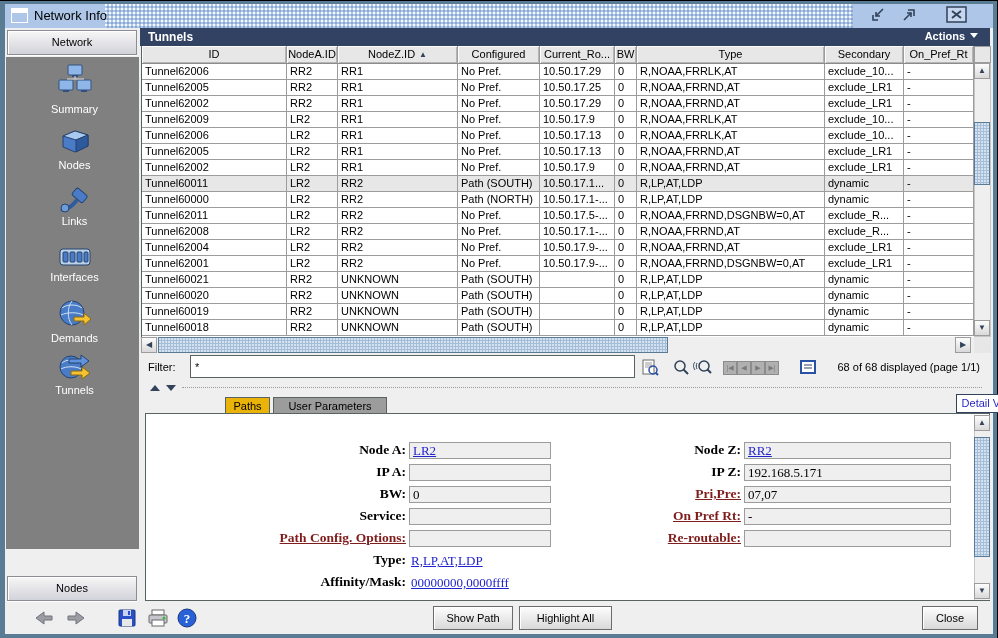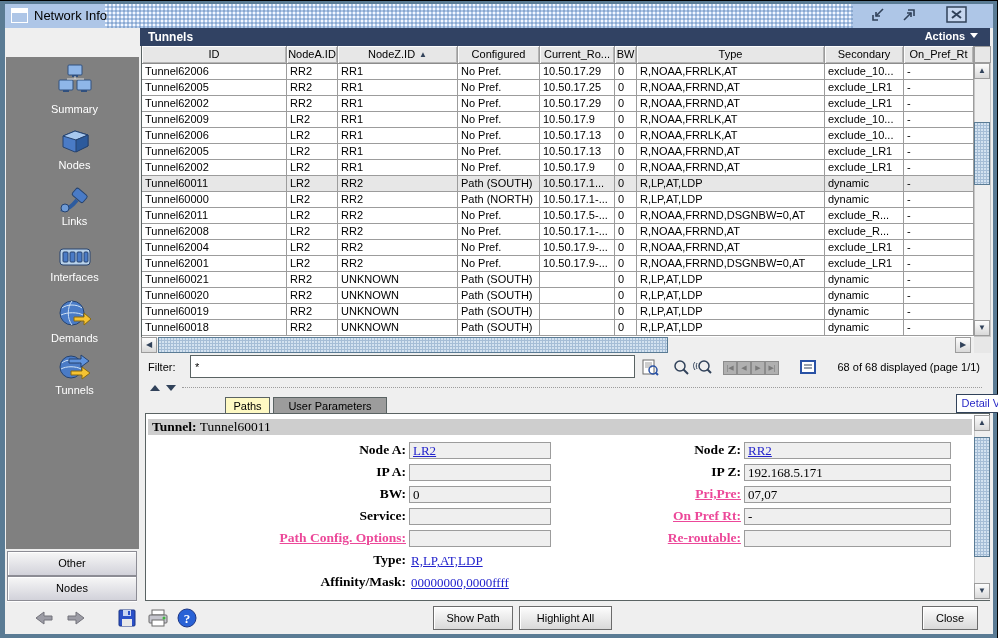--- a/index.html
+++ b/index.html
@@ -78,30 +78,30 @@
   #divider { position:absolute; left:135px; top:378px; width:850px; height:11px; background:#efefef; }
   #divider .dots { position:absolute; left:42px; top:5px; width:800px; border-top:1px dotted #9c9c9c; }
   .divtri { position:absolute; top:3px; width:0; height:0; }
   #divtri-up { left:10px; border-left:5px solid transparent; border-right:5px solid transparent; border-bottom:6px solid #31425a; }
   #divtri-down { left:26px; border-left:5px solid transparent; border-right:5px solid transparent; border-top:6px solid #31425a; }
 
   
   #tabs { position:absolute; left:135px; top:389px; width:850px; height:20px; background:#efefef; }
   .tab { position:absolute; font-size:12px; text-align:center; border:1px solid #5a6363; border-bottom:none; color:#000; }
   #tab-properties { left:7px; top:0; width:55px; height:20px; background:#86efac; line-height:20px;margin-top:48px; }
-  #tab-paths { left:85px; top:4px; width:45px; height:16px; background:#fef9c3; line-height:16px; }
+  #tab-paths { left:85px; top:4px; width:45px; height:16px; background:#eab308; line-height:16px; }
   #tab-userparams { left:133px; top:4px; width:114px; height:16px; background:#9c9c9c; line-height:16px; }
   #detail-view { position:absolute; left:782px; top:1px; width:66px; height:19px; background:#fff; border:1px solid #31425a; color:#2929c6; font-size:12px; text-align:center; line-height:17px;margin-left:34px; }
 
   
   #props { position:absolute; left:140px; top:409px; width:845px; height:188px; background:#fff; border:1px solid #5a6363; font-family:"Liberation Serif",serif; }
   #props-band { position:absolute; left:2px; top:5px; width:824px; height:16px; background:#cecece; font-size:13.5px; padding-left:4px; }
   #props-band .bl { font-weight:bold; }
   .plabel { position:absolute; font-size:13.5px; font-weight:bold; color:#000; text-align:right; white-space:nowrap; }
-  .plabel.llink { color:#ec4899; text-decoration:underline; }
+  .plabel.llink { color:#7f1d1d; text-decoration:underline; }
   .pbox { position:absolute; height:17px; background:#efefef; border:1px solid #9c9c9c; font-size:13px; padding-left:3px; line-height:15px; white-space:nowrap; overflow:hidden; }
   .vlink { color:#2222cc; text-decoration:underline; }
   .freeval { position:absolute; font-size:13px; }
   #props-vsb { position:absolute; left:828px; top:1px; width:16px; height:185px; background:#efefef; border-left:1px solid #c6c6c6; }
 
   
   #bottombar { position:absolute; left:0; top:598px; width:988px; height:32px; background:#efefef; }
   .bbtn { position:absolute; top:4px; height:24px; background:linear-gradient(#fdfdfd,#d9d9d9); border:1px solid #6b6b6b; box-shadow:inset 1px 1px 0 #fff; font-size:12px; color:#000; text-align:center; font-family:"Liberation Sans",sans-serif; }
   #btn-showpath { left:428px; width:80px; line-height:22px; }
   #btn-highlight { left:514px; width:93px; line-height:22px; }
@@ -140,20 +140,21 @@
         </svg>
     </div>
     <div class="wbtn" id="close-btn">
       <svg width="22" height="18">
         <rect x="1" y="1" width="19" height="15" fill="#c6d6ef" stroke="#31425a" stroke-width="1.5"></rect>
         <path d="M6 5 L15 12 M15 5 L6 12" stroke="#31425a" stroke-width="2"></path>
       </svg>
     </div>
   </div>
 
+  <div class="sbtn" id="btn-network">Network</div>
   <div id="sidebar-gray">
     <div class="sideitem">
       <div class="sideicon" style="top:7px">
         <svg width="36" height="36" viewBox="0 0 36 36">
           <rect x="11" y="1" width="14" height="10" rx="1" fill="#8fb6e8" stroke="#30507f"></rect>
           <rect x="15" y="11" width="6" height="2" fill="#30507f"></rect>
           <rect x="2" y="16" width="14" height="10" rx="1" fill="#8fb6e8" stroke="#30507f"></rect>
           <rect x="6" y="26" width="6" height="2" fill="#30507f"></rect>
           <rect x="20" y="16" width="14" height="10" rx="1" fill="#8fb6e8" stroke="#30507f"></rect>
           <rect x="24" y="26" width="6" height="2" fill="#30507f"></rect>
@@ -210,21 +211,20 @@
         <svg width="36" height="36" viewBox="0 0 36 36">
           <circle cx="14" cy="17" r="11" fill="#4a7bc6" stroke="#26436f"></circle>
           <path d="M5 13 C9 9 19 9 23 13 M4 19 C9 16 19 16 24 19" stroke="#cfe2f5" fill="none"></path>
           <path d="M12 9 L24 9 L24 5 L32 11 L24 17 L24 13 L12 13 Z" fill="#5f93dd" stroke="#26436f"></path>
           <path d="M14 21 L25 21 L25 17 L33 23 L25 29 L25 25 L14 25 Z" fill="#f5c332" stroke="#8a6a10"></path>
         </svg>
       </div>
       <div class="sidelabel" style="top:327px">Tunnels</div>
     </div>
   </div>
-  <div class="sbtn" id="btn-other">Other</div>
   <div class="sbtn" id="btn-nodes">Nodes</div>
 
   <div id="panel-header">
     <div id="panel-title">Tunnels</div>
     <div id="actions"><span>Actions</span><span class="tri"></span></div>
   </div>
 
   <div id="table">
     <div id="thead"><div class="thcell c0"><span>ID</span></div><div class="thcell c1"><span>NodeA.ID</span></div><div class="thcell c2"><span>NodeZ.ID</span><span class="sortarrow">▲</span></div><div class="thcell c3"><span>Configured</span></div><div class="thcell c4"><span>Current_Ro...</span></div><div class="thcell c5"><span>BW</span></div><div class="thcell c6"><span>Type</span></div><div class="thcell c7"><span>Secondary</span></div><div class="thcell c8"><span>On_Pref_Rt</span></div></div>
     <div id="trows">
@@ -305,21 +305,20 @@
   </div>
 
   <div id="tabs">
     <div class="tab" id="tab-properties">Properties</div>
     <div class="tab" id="tab-paths">Paths</div>
     <div class="tab" id="tab-userparams">User Parameters</div>
     <div id="detail-view">Detail View</div>
   </div>
 
   <div id="props">
-    <div id="props-band"><span class="bl">Tunnel:</span> <span>Tunnel60011</span></div>
     <div id="props-fields">
         <div class="plabel" style="left: 20px; top: 28px; width: 240px;">Node A:</div>
         <div class="pbox" style="left: 263px; top: 28px; width: 142px;"><span class="vlink">LR2</span></div>
         <div class="plabel" style="left: 20px; top: 50px; width: 240px;">IP A:</div>
         <div class="pbox" style="left: 263px; top: 50px; width: 142px;"><span></span></div>
         <div class="plabel" style="left: 20px; top: 72px; width: 240px;">BW:</div>
         <div class="pbox" style="left: 263px; top: 72px; width: 142px;"><span>0</span></div>
         <div class="plabel" style="left: 20px; top: 94px; width: 240px;">Service:</div>
         <div class="pbox" style="left: 263px; top: 94px; width: 142px;"><span></span></div>
         <div class="plabel llink" style="left: 20px; top: 116px; width: 240px;">Path Config. Options:</div>

